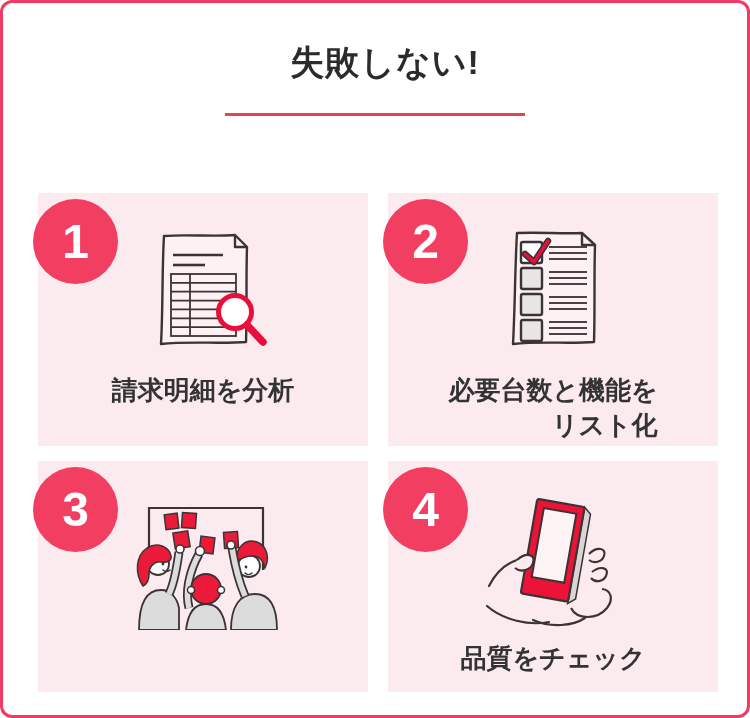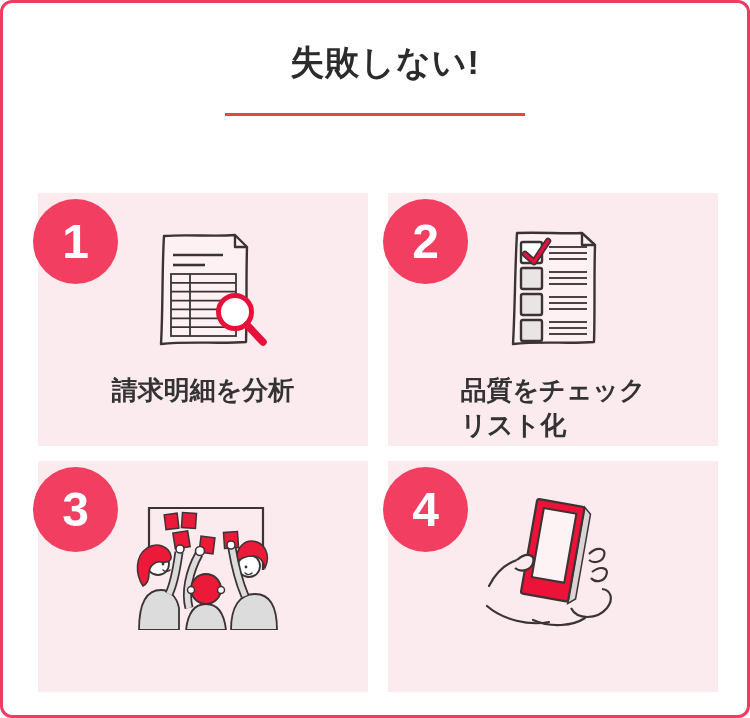--- a/index.html
+++ b/index.html
@@ -71,21 +71,21 @@
     display: flex;
     align-items: center;
     justify-content: center;
   }
 
   .label {
     margin-top: 12px;
     font-size: 26px;
     font-weight: 700;
     color: #333333;
-    text-align: left;
+    text-align: right;
     line-height: 1.35;
     white-space: pre-line;
   }
 </style>
 </head>
 <body>
 
 <div class="frame">
 
   <h1 class="title">
@@ -141,21 +141,21 @@
               <line x1="66" y1="110" x2="104" y2="110"></line>
           </g>
           <rect x="38" y="18" width="21" height="21" rx="2" fill="#ffffff" stroke="#3c3335" stroke-width="2.4"></rect>
           <rect x="38" y="44" width="21" height="21" rx="2" fill="#e9e5e5" stroke="#3c3335" stroke-width="2.4"></rect>
           <rect x="38" y="70" width="21" height="21" rx="2" fill="#e9e5e5" stroke="#3c3335" stroke-width="2.4"></rect>
           <rect x="38" y="96" width="21" height="21" rx="2" fill="#e9e5e5" stroke="#3c3335" stroke-width="2.4"></rect>
           <path d="M42,30 L51,38 L65,17" fill="none" stroke="#3c3335" stroke-width="6.5" stroke-linecap="round" stroke-linejoin="round"></path>
           <path d="M42,30 L51,38 L65,17" fill="none" stroke="#e8103a" stroke-width="3.2" stroke-linecap="round" stroke-linejoin="round"></path>
         </svg>
       </div>
-      <div class="label">品質をチェック
+      <div class="label">必要台数と機能を
 リスト化</div>
     </section>
 
     <section class="card">
       <div class="badge">3</div>
       <div class="icon-wrap">
         <svg width="180" height="140" viewBox="0 0 180 140">
 
           <path d="M36,70 L36,18 L150,18 L150,80" fill="none" stroke="#3c3335" stroke-width="2.2"></path>
 
@@ -213,16 +213,17 @@
           <path d="M16,96 C22,84 32,74 44,70" fill="none" stroke="#3c3335" stroke-width="2.2" stroke-linecap="round"></path>
           <path d="M44,70 C53,62 63,64 60,73 C58,80 48,83 42,78" fill="#fbeaee" stroke="#3c3335" stroke-width="2.2" stroke-linejoin="round"></path>
           <path d="M14,116 C30,130 56,136 76,132" fill="none" stroke="#3c3335" stroke-width="2.2" stroke-linecap="round"></path>
 
           <path d="M116,64 C124,56 134,58 131,66 C129,72 121,74 116,70" fill="#fbeaee" stroke="#3c3335" stroke-width="2.2" stroke-linejoin="round"></path>
           <path d="M119,82 C128,75 137,78 133,86 C130,92 122,93 118,88" fill="#fbeaee" stroke="#3c3335" stroke-width="2.2" stroke-linejoin="round"></path>
           <path d="M98,118 C104,130 124,130 134,118 C141,109 138,100 129,99" fill="#fbeaee" stroke="#3c3335" stroke-width="2.2" stroke-linejoin="round"></path>
           <path d="M60,130 C78,138 100,136 112,128" fill="none" stroke="#3c3335" stroke-width="2.2" stroke-linecap="round"></path>
         </svg>
       </div>
+      <div class="label">品質をチェック</div>
     </section>
 
   </div>
 </div>
 
 </body></html>

